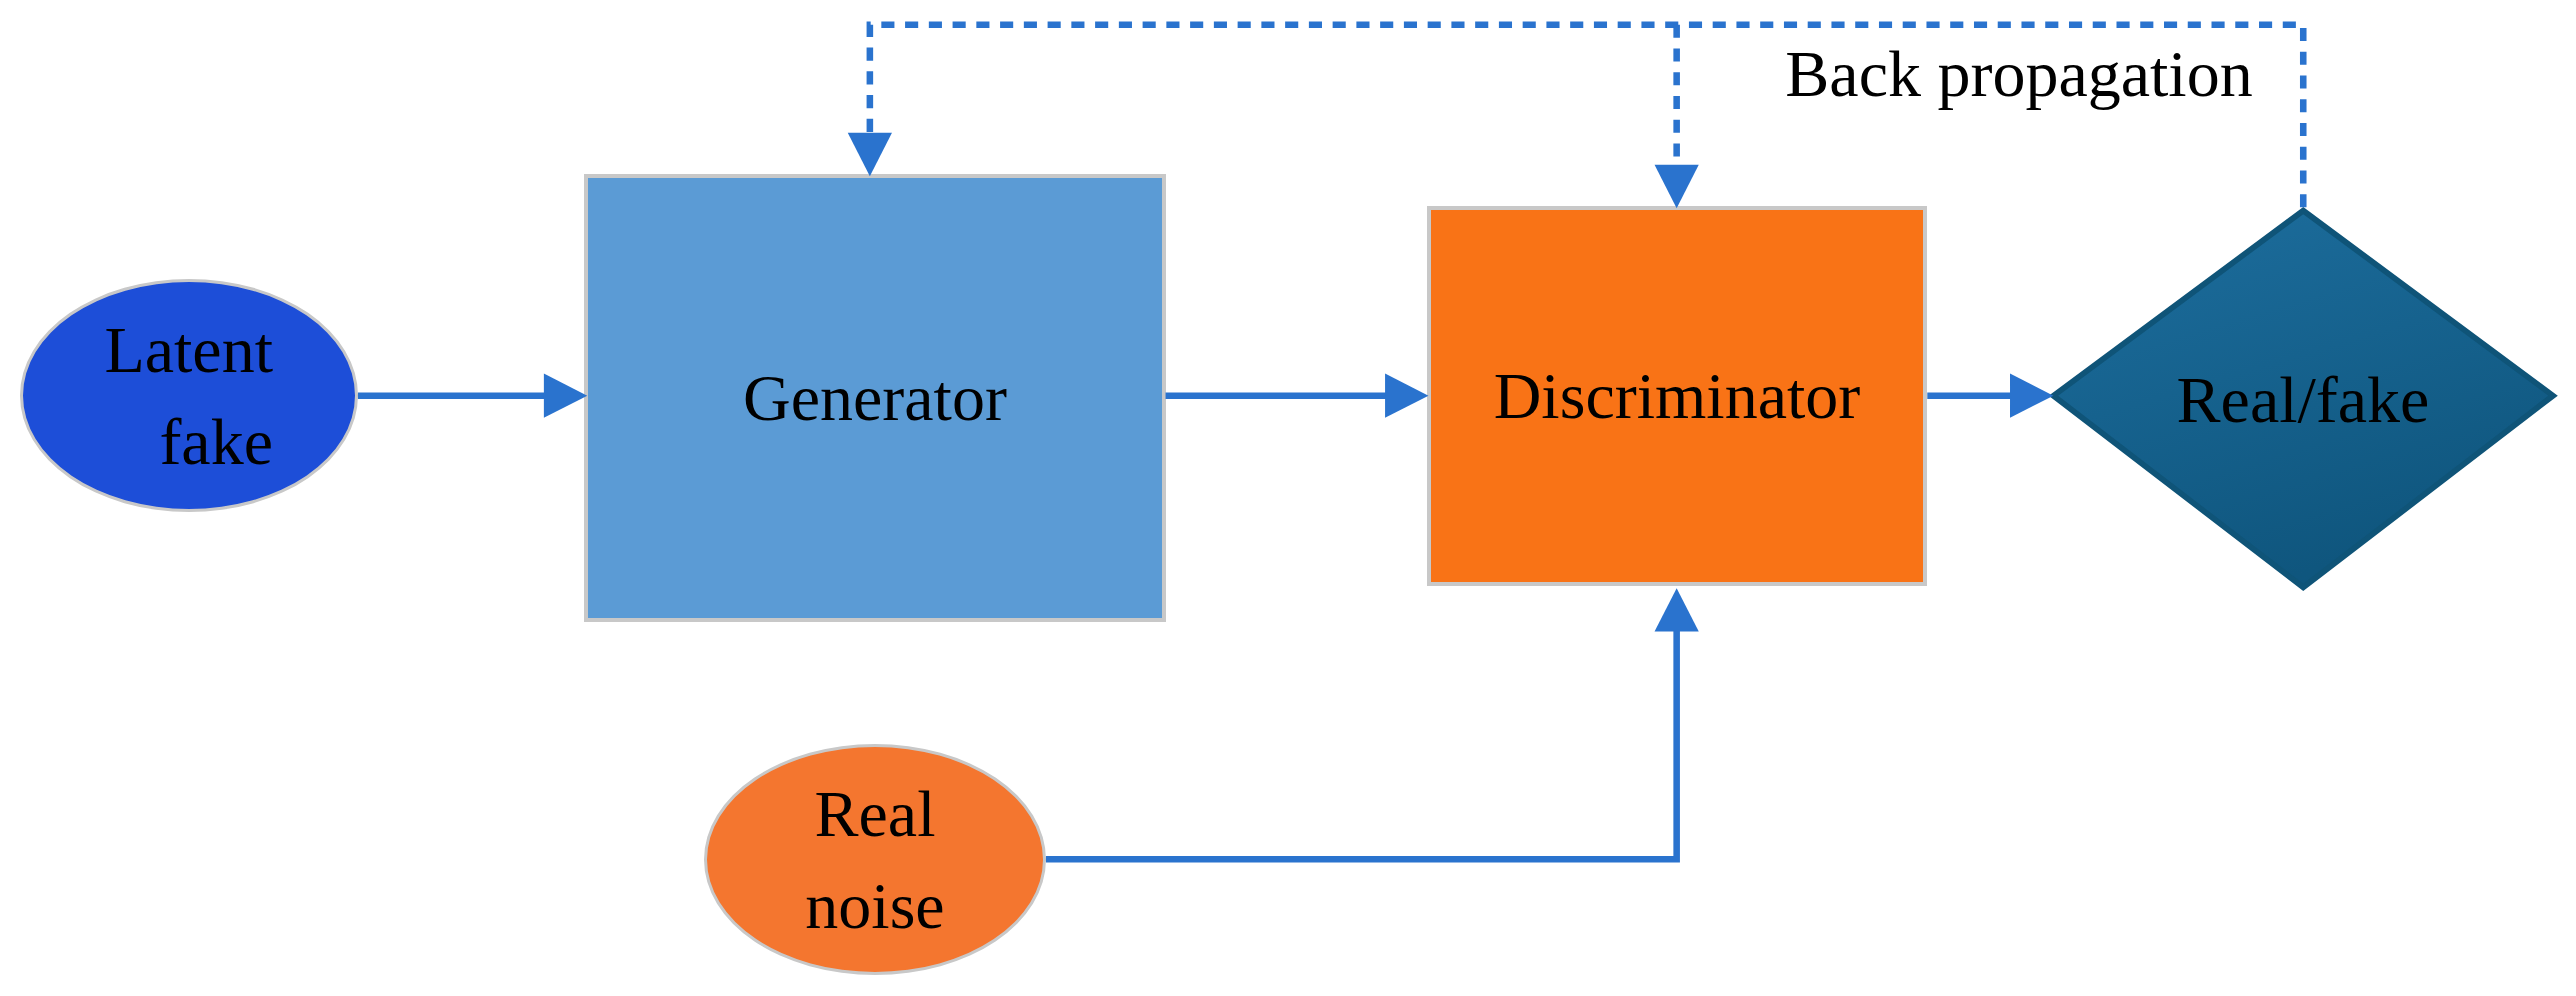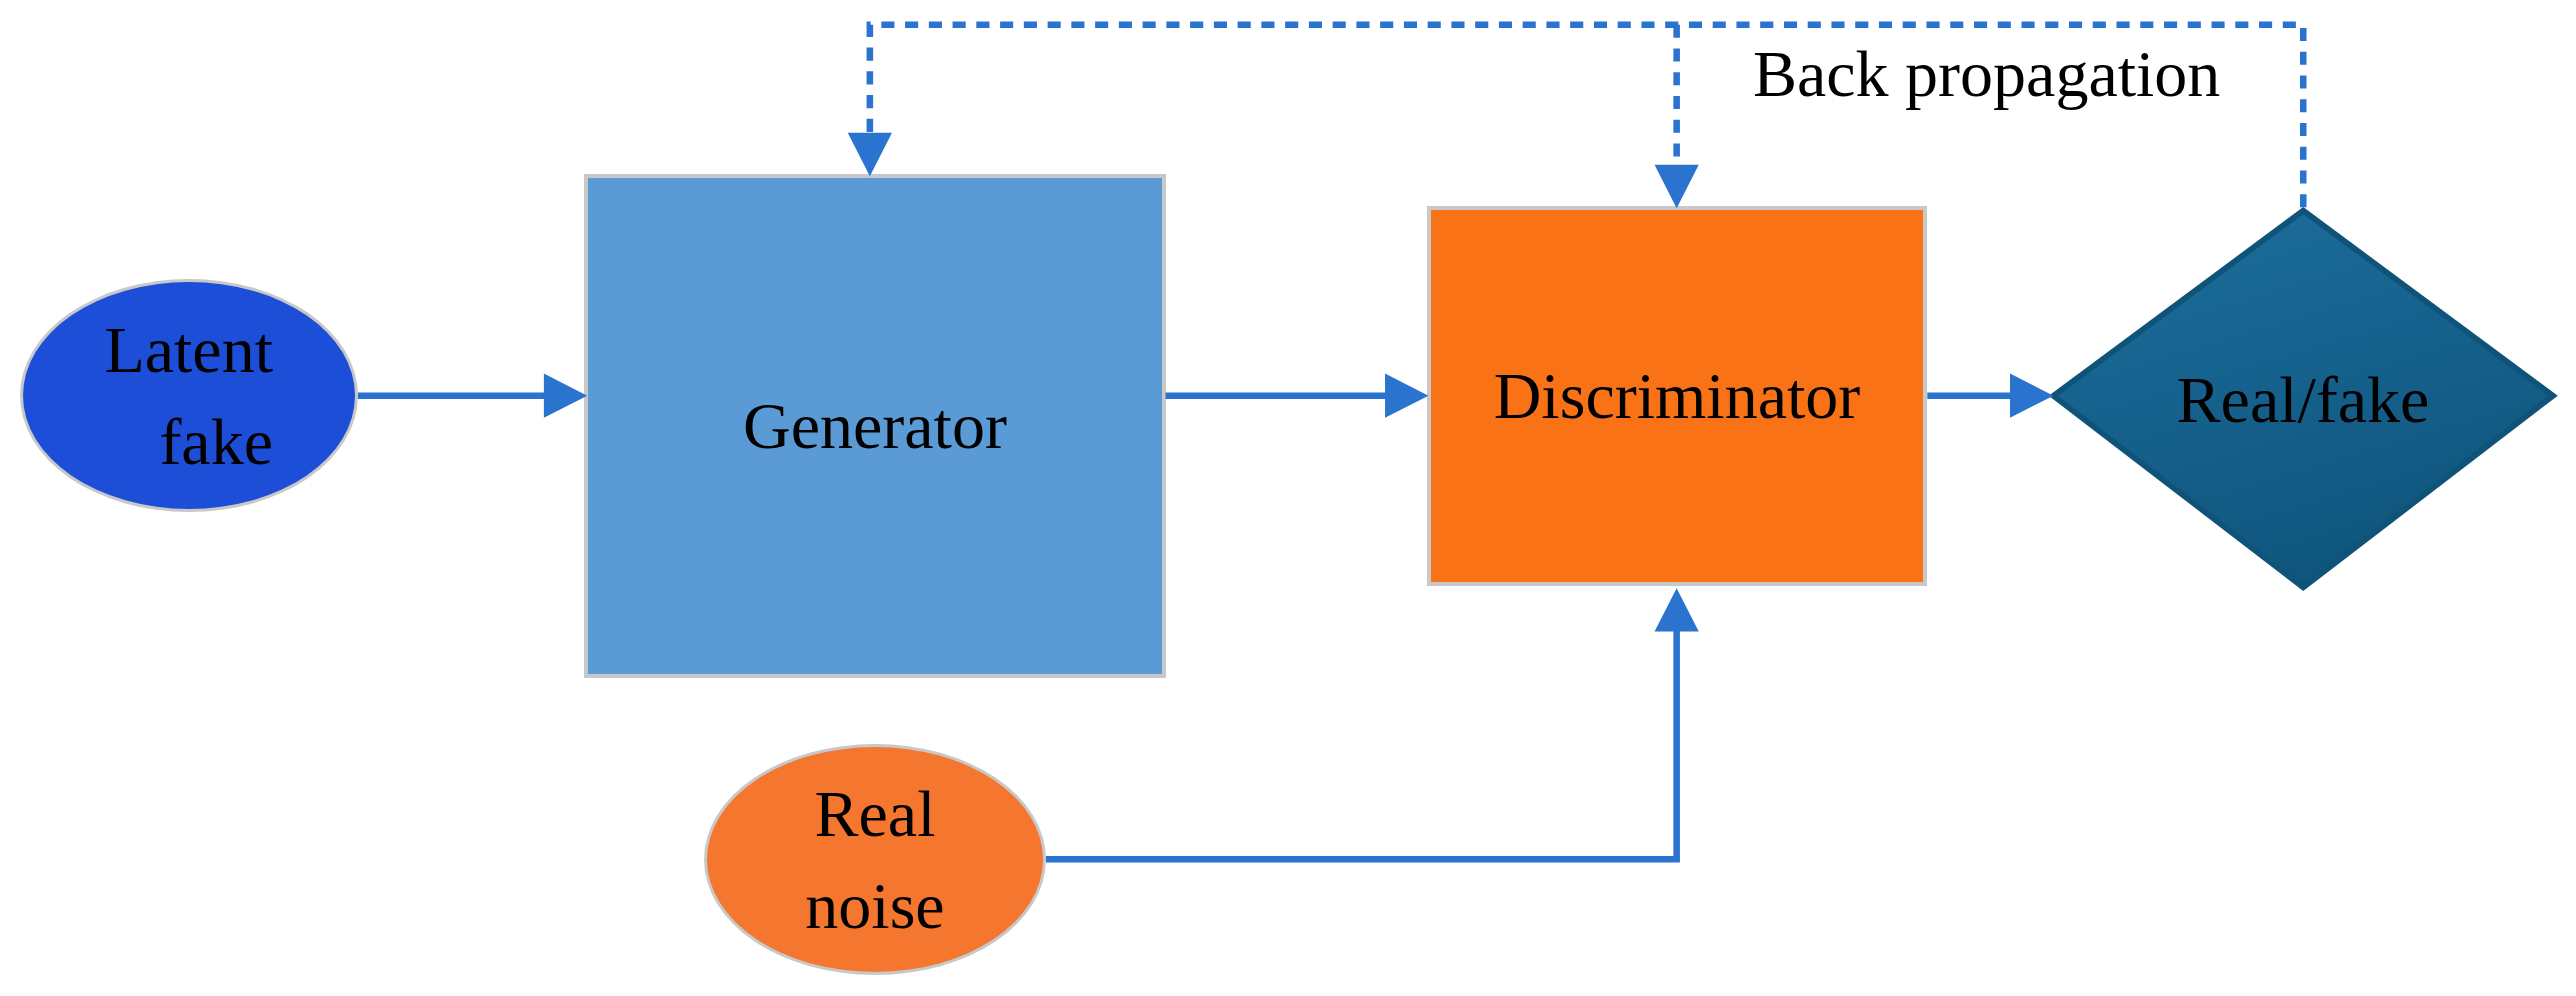--- a/index.html
+++ b/index.html
@@ -43,41 +43,41 @@
   }
   .rect {
     border: 4.1px solid #c8c8c8;
   }
   .latent-noise {
     left: 19.7px; top: 279px;
     width: 338px; height: 233px;
   }
   .generator {
     left: 584px; top: 174px;
-    width: 582px; height: 504px;
+    width: 582px; height: 448px;
   }
   .discriminator {
     left: 1427px; top: 206px;
     width: 500px; height: 380px;
   }
   .real-data {
     left: 704px; top: 744px;
     width: 342px; height: 231px;
   }
   .realfake-label-box {
     left: 2053px; top: 211px;
     width: 500px; height: 377px;
     background: transparent;
     border: none;
   }
   .backprop-label {
     position: absolute;
     left: 1753px; top: 38px;
     width: 532px;
-    text-align: left;
+    text-align: center;
     font-size: 66px;
     line-height: 1.1;
     white-space: nowrap;
   }
 </style>
 </head>
 <body>
 
 <div class="canvas">
 

